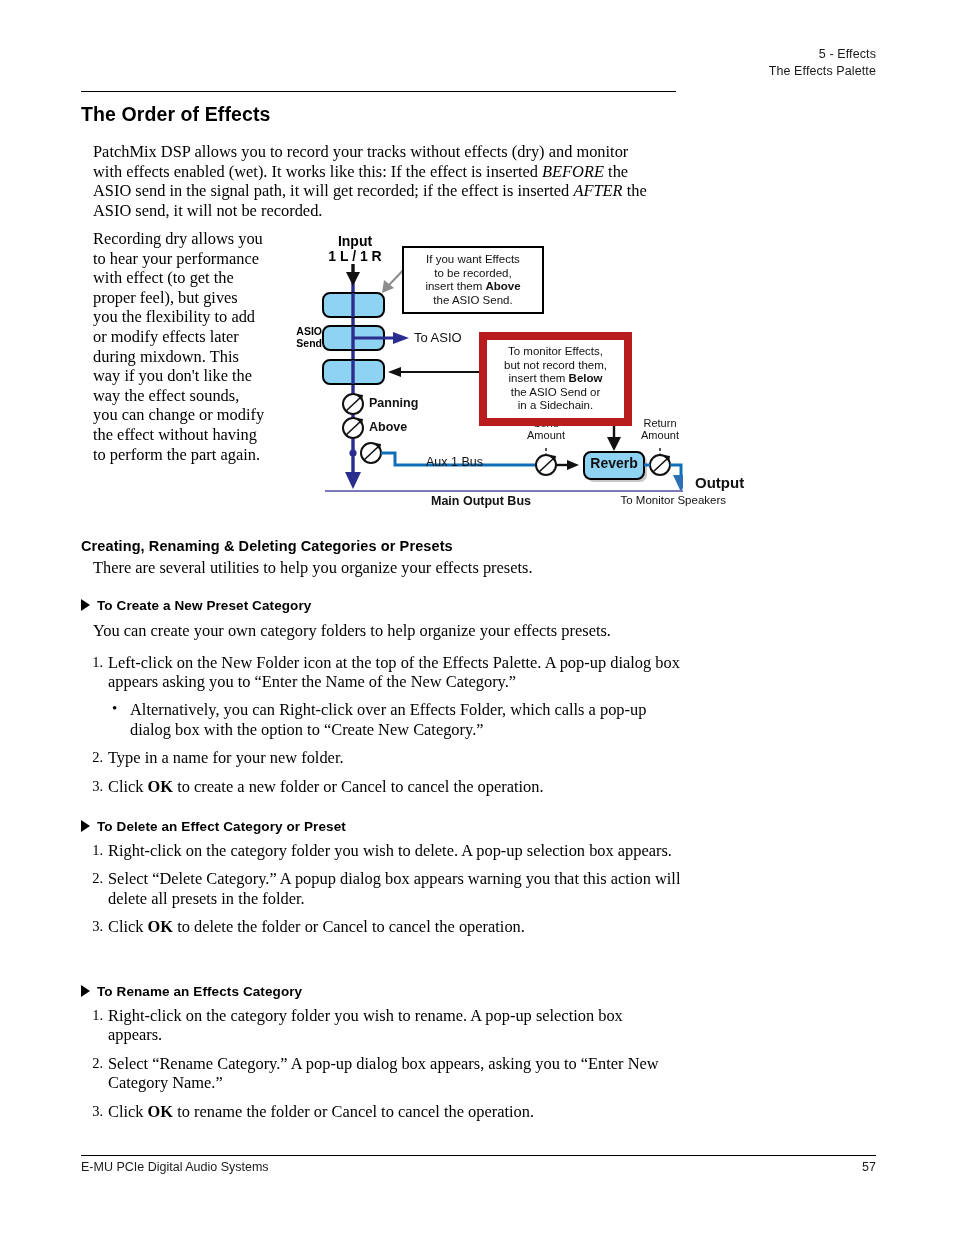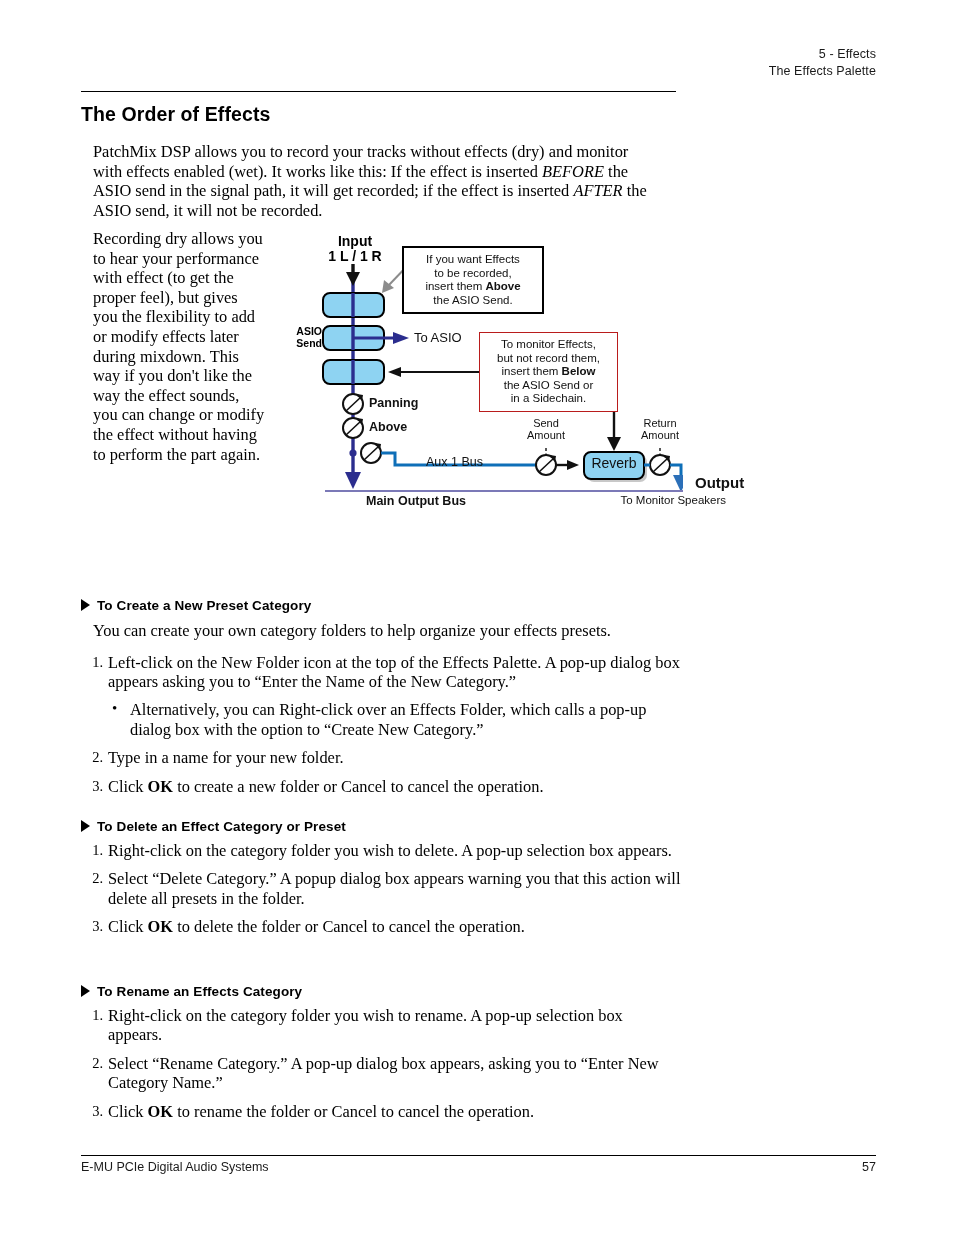--- a/index.html
+++ b/index.html
@@ -327,44 +327,48 @@
     <div style="position:absolute;left:233px;top:181px;width:60px;text-align:center;font-family:'Liberation Sans',sans-serif;font-size:11px;line-height:12px;color:#111;">
       <div>Send</div>
       <div>Amount</div>
     </div>
 
     <div style="position:absolute;left:347px;top:181px;width:60px;text-align:center;font-family:'Liberation Sans',sans-serif;font-size:11px;line-height:12px;color:#111;">
       <div>Return</div>
       <div>Amount</div>
     </div>
 
-    <div style="position:absolute;left:301px;top:219px;width:60px;text-align:center;font-family:'Liberation Sans',sans-serif;font-size:14px;font-weight:normal;color:#111;">Reverb</div>
+    <div style="position:absolute;left:301px;top:219px;width:60px;text-align:center;font-family:'Liberation Sans',sans-serif;font-size:14px;font-weight:bold;color:#111;">Reverb</div>
 
     <div style="position:absolute;left:412px;top:238px;font-family:'Liberation Sans',sans-serif;font-size:15px;font-weight:bold;color:#111;">Output</div>
 
-    <div style="position:absolute;left:83px;top:258px;width:230px;font-family:'Liberation Sans',sans-serif;font-size:12.5px;font-weight:bold;color:#111;">Main Output Bus</div>
+    <div style="position:absolute;left:83px;top:258px;width:230px;text-align:center;font-family:'Liberation Sans',sans-serif;font-size:12.5px;font-weight:bold;color:#111;">Main Output Bus</div>
 
     <div style="position:absolute;left:293px;top:258px;width:150px;text-align:right;font-family:'Liberation Sans',sans-serif;font-size:11.5px;color:#111;">To Monitor Speakers</div>
 
     <div style="position:absolute;left:119px;top:10px;width:110px;border:2px solid #000;background:#fff;padding:5px 14px;font-family:'Liberation Sans',sans-serif;font-size:11.5px;line-height:13.5px;text-align:center;color:#111;">
       <div>If you want Effects</div>
       <div>to be recorded,</div>
       <div><span>insert them </span><b>Above</b></div>
       <div>the ASIO Send.</div>
     </div>
 
-    <div style="position:absolute;left:196px;top:96px;width:125px;border:1px solid #b91c1c;background:#fff;padding:5px 6px;font-family:'Liberation Sans',sans-serif;font-size:11.5px;line-height:13.5px;text-align:center;color:#111;">
+    <div style="position:absolute;left:196px;top:96px;width:125px;border:8px solid #b91c1c;background:#fff;padding:5px 6px;font-family:'Liberation Sans',sans-serif;font-size:11.5px;line-height:13.5px;text-align:center;color:#111;">
       <div>To monitor Effects,</div>
       <div>but not record them,</div>
       <div><span>insert them </span><b>Below</b></div>
       <div>the ASIO Send or</div>
       <div>in a Sidechain.</div>
     </div>
   </div>
 
+  <div class="blk" style="top:538px;">
+    <h2 class="sub">Creating, Renaming &amp; Deleting Categories or Presets</h2>
+    <p class="body" style="margin-top:4px;">There are several utilities to help you organize your effects presets.</p>
+  </div>
 
   <div class="blk" style="top:598px;">
     <h3 class="proc"><span class="tri"></span><span>To Create a New Preset Category</span></h3>
     <p class="body" style="margin-top:8px;">You can create your own category folders to help organize your effects presets.</p>
     <ol class="steps" style="margin-top:10px;">
       <li>
         <span class="num">1.</span>
         <span>Left-click on the New Folder icon at the top of the Effects Palette. A pop-up dialog box appears asking you to “Enter the Name of the New Category.”</span>
         <ul class="subs">
           <li>

